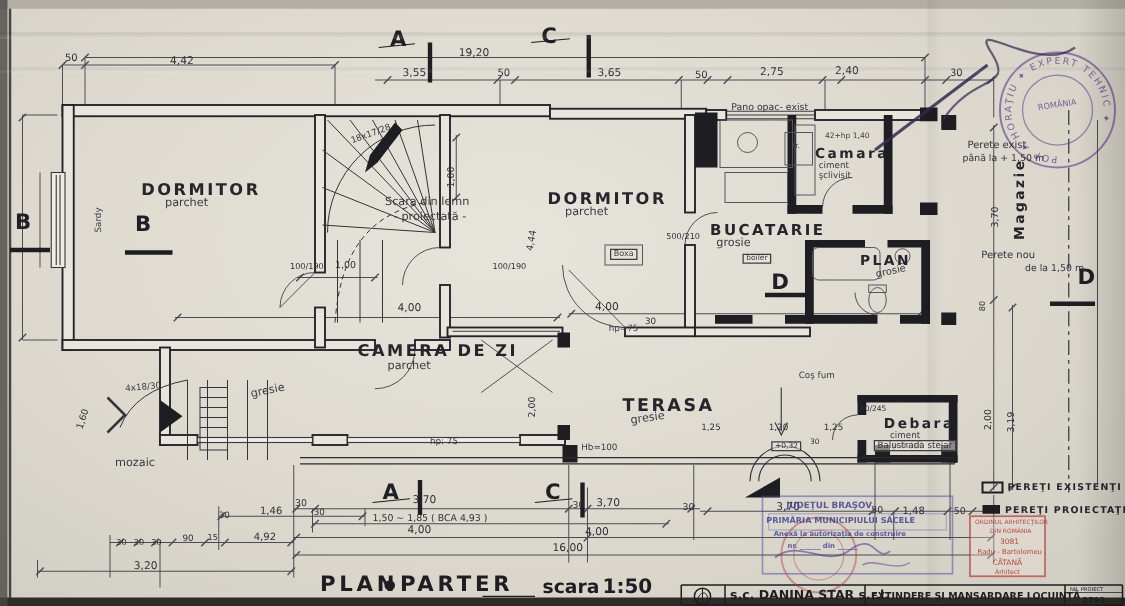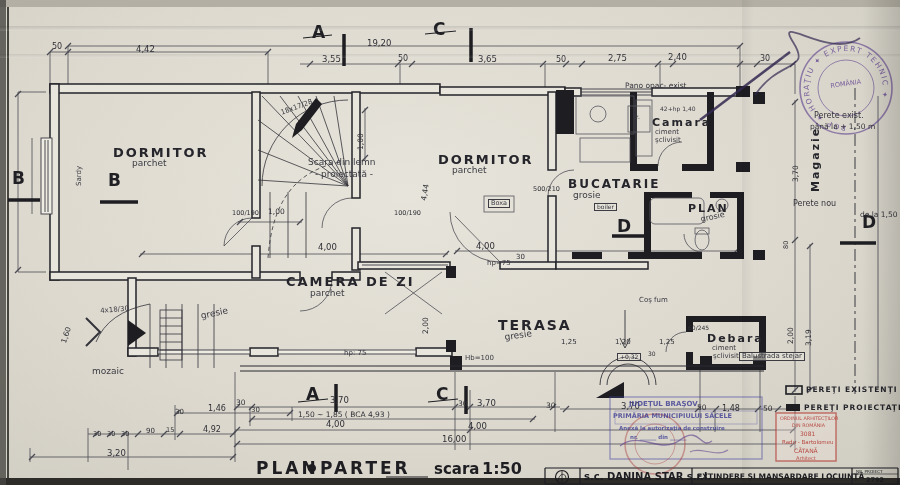--- a/index.html
+++ b/index.html
@@ -5,21 +5,21 @@
   html,body{margin:0;padding:0;}
   #sheet{position:relative;width:900px;height:485px;overflow:hidden;
     background:radial-gradient(ellipse at 45% 40%, #e7e4db 0%, #ddd9cf 55%, #cfccc1 100%);
     font-family:"DejaVu Sans",sans-serif;}
   .crease{position:absolute;left:0;width:100%;pointer-events:none;}
   #svg{position:absolute;left:0;top:0;}
   .ann{position:absolute;font-family:"DejaVu Sans",sans-serif;color:#2b2b31;white-space:nowrap;transform-origin:0 0;line-height:1;}
   .room{font-weight:bold;letter-spacing:2px;color:#25252b;}
   .hand{color:#3a3a42;}
   .dim{color:#2f2f36;}
-  .note{color:#34343c;margin-left:40px;}
+  .note{color:#34343c;}
   .sec{font-weight:bold;color:#1f1f24;}
   .box{border:1px solid #3c3c42;padding:0 2px;background:rgba(232,229,220,.55);}
   .blue{color:rgba(62,62,148,.82);font-weight:bold;}
   .red{color:rgba(178,58,50,.9);}
   .purple{color:rgba(94,62,142,.8);}
   .leg{font-weight:bold;color:#26262c;letter-spacing:1px;}
   .tb{position:absolute;color:#1d1d22;}
 </style>
 </head>
 <body>
@@ -371,21 +371,21 @@
       <span class="ann hand" style="left: 712px; top: 345px; font-size: 7px;">ciment</span>
       <span class="ann hand" style="left: 713px; top: 353px; font-size: 7px;">şclivisit</span>
       <span class="ann room" style="left: 810px; top: 192px; font-size: 11px; transform: rotate(-90deg);">Magazie</span>
       <span class="ann hand" style="left: 92px; top: 367px; font-size: 9px; text-align: right;">mozaic</span>
       <span class="ann hand" style="left: 200px; top: 312px; font-size: 9px; transform: rotate(-12deg);">gresie</span>
       <span class="ann hand" style="left: 308px; top: 158px; font-size: 9px;">Scara din lemn</span>
       <span class="ann hand" style="left: 315px; top: 170px; font-size: 9px;">- proiectată -</span>
       <span class="ann note" style="left: 585px; top: 82px; font-size: 7.5px;">Pano opac- exist</span>
       <span class="ann note" style="left: 774px; top: 112px; font-size: 8px;">Perete exist.</span>
       <span class="ann note" style="left: 770px; top: 123px; font-size: 7.5px;">până la  + 1,50 m</span>
-      <span class="ann note" style="left: 753px; top: 200px; font-size: 8px;">Perete  nou</span>
+      <span class="ann note" style="left: 785px; top: 200px; font-size: 8px;">Perete  nou</span>
       <span class="ann note" style="left: 780px; top: 211px; font-size: 7.5px; padding-left: 40px;">de la  1,50 m.</span>
       <span class="ann note box" style="left: 699px; top: 352px; font-size: 7px;">Balustrada stejar</span>
       <span class="ann hand" style="left: 465px; top: 355px; font-size: 7px;">Hb=100</span>
       <span class="ann hand" style="left: 344px; top: 350px; font-size: 7px;">hp: 75</span>
       <span class="ann hand" style="left: 487px; top: 260px; font-size: 7px;">hp=75</span>
       <span class="ann hand" style="left: 639px; top: 297px; font-size: 7px;">Coş fum</span>
       <span class="ann hand" style="left: 100px; top: 308px; font-size: 7px; transform: rotate(-5deg);">4x18/30</span>
       <span class="ann hand" style="left: 280px; top: 110px; font-size: 7px; transform: rotate(-20deg);">18x17/28</span>
       <span class="ann hand box" style="left: 594px; top: 203px; font-size: 6px;">boiler</span>
       <span class="ann hand box" style="left: 488px; top: 199px; font-size: 6.5px;">Boxa</span>

